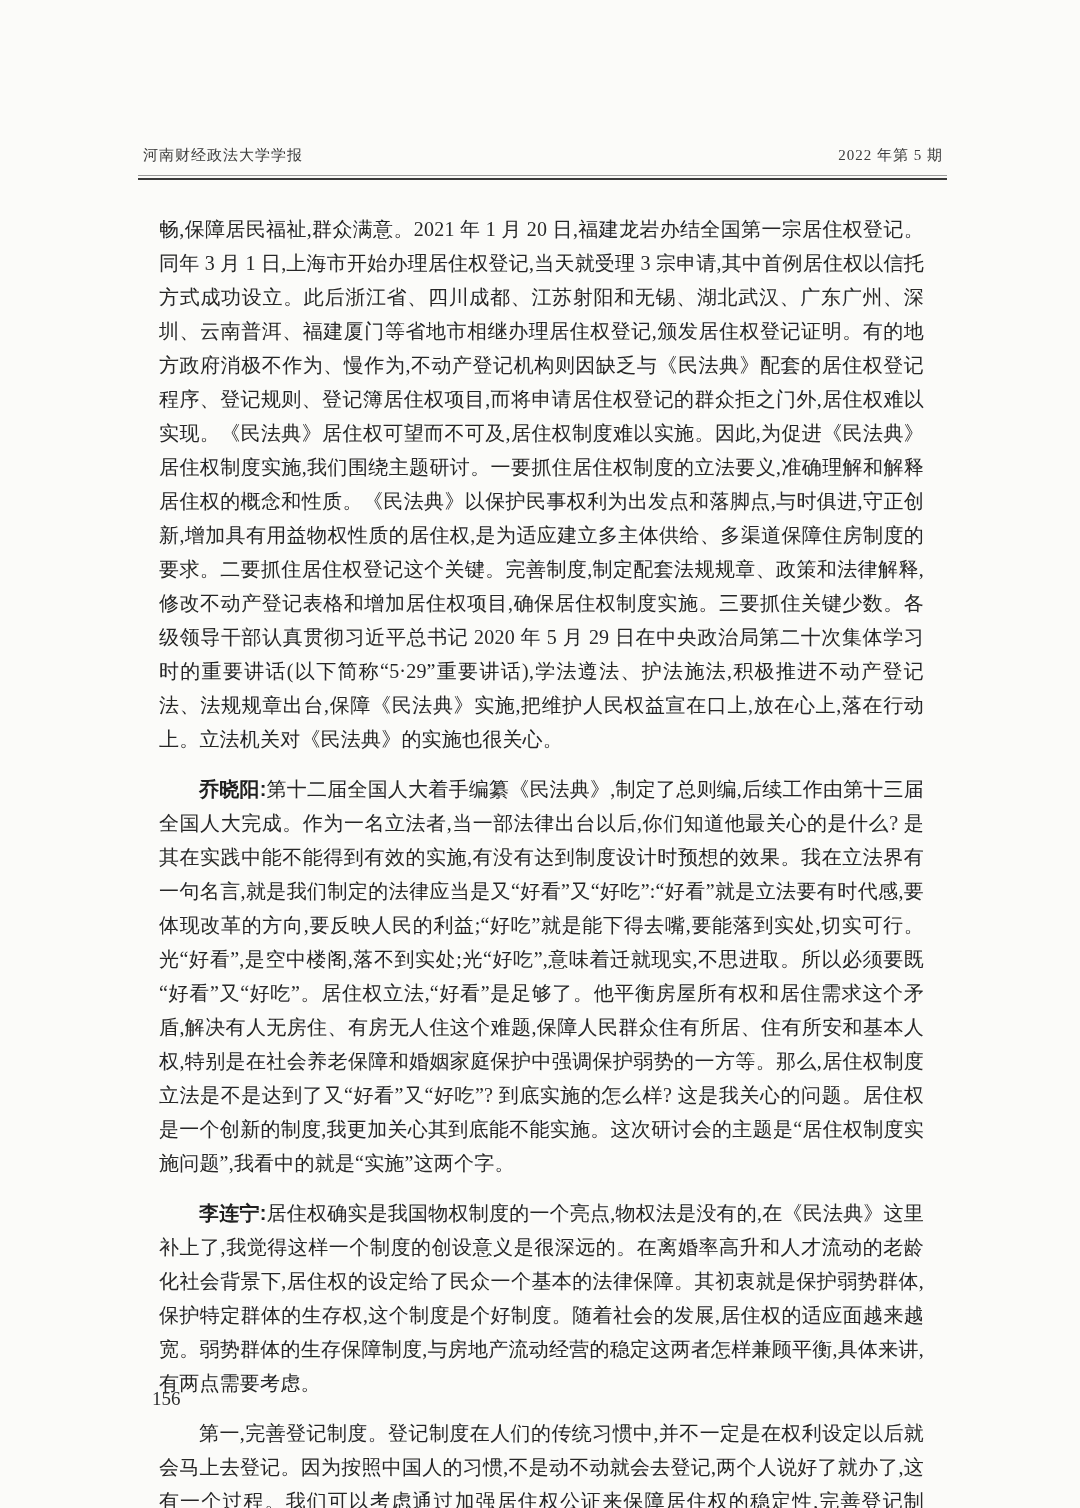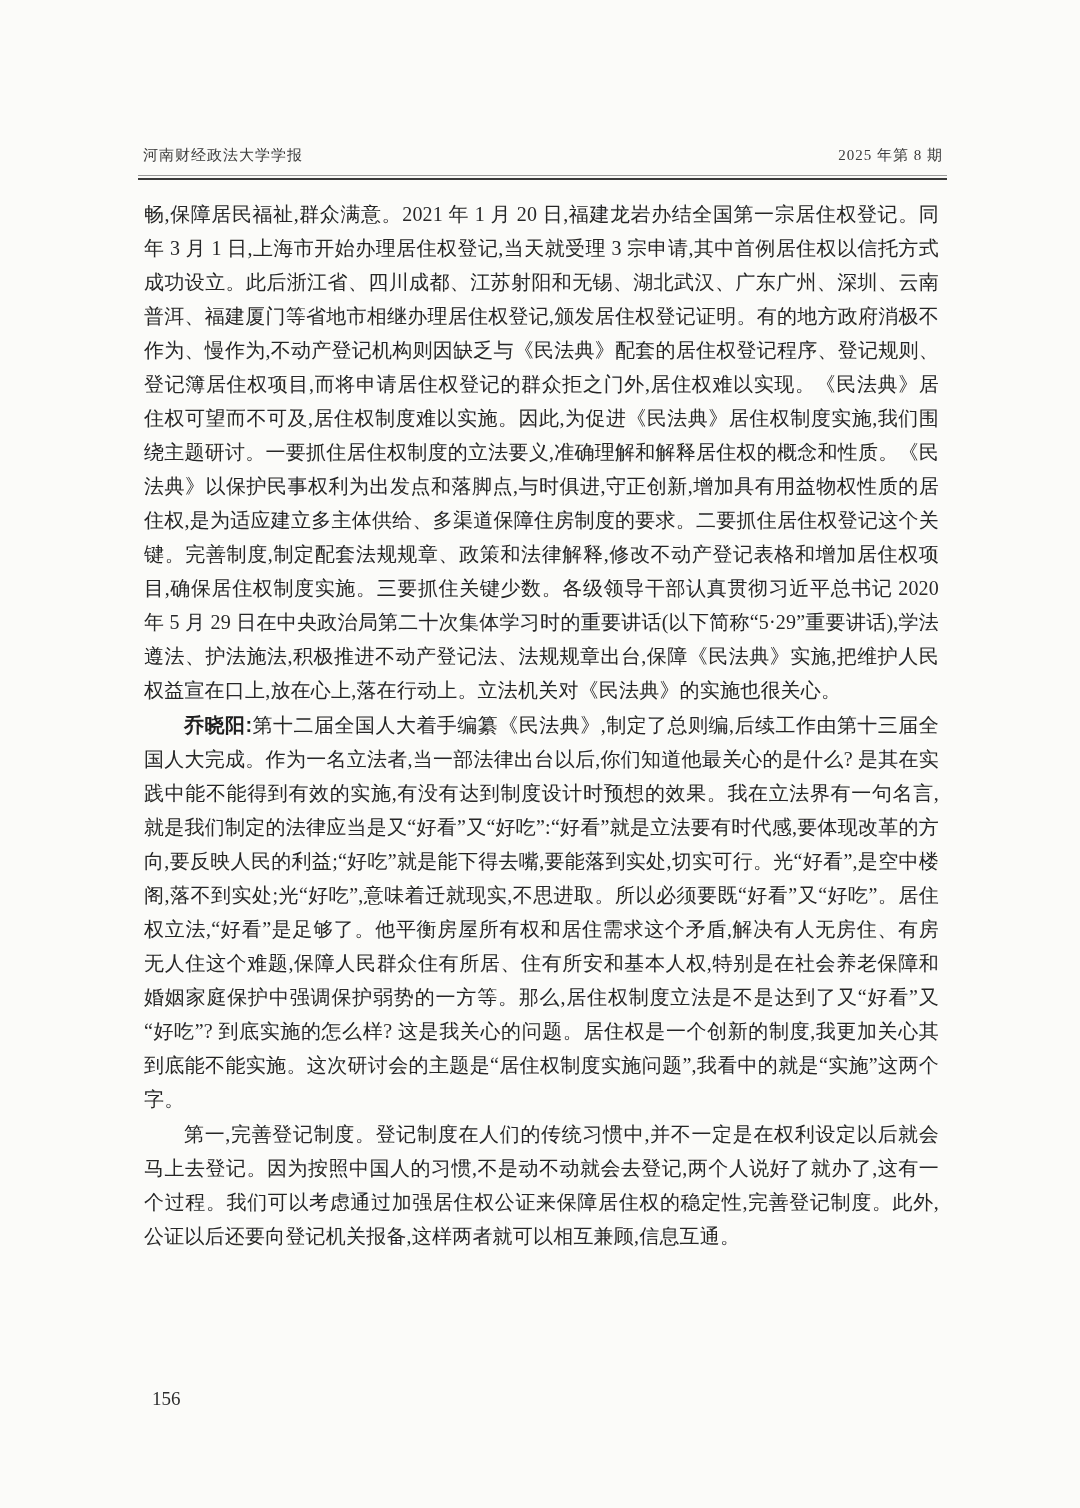--- a/index.html
+++ b/index.html
@@ -40,21 +40,21 @@
   .article-body {
     position: absolute;
     left: 143px;
     width: 797px;
     top: 196px;
     font-size: 20px;
     line-height: 34px;
     text-align: justify;
     letter-spacing: 0.2px;
   }
-  .para { margin: 1px; text-indent: 2em; }
+  .para { margin: 16px; text-indent: 2em; }
   .para.continuation { text-indent: 0; }
   .section-heading {
     font-family: "Liberation Sans", "DejaVu Sans", sans-serif;
     font-size: 20px;
     font-weight: 700;
     color: #1f1f1f;
     margin: 32px 0 34px 0;
     text-indent: 2em;
     letter-spacing: 0.5px;
   }
@@ -72,32 +72,33 @@
     text-align: right;
   }
 </style>
 </head>
 <body>
 
 <div class="page">
 
   <div class="running-head">
     <span>河南财经政法大学学报</span>
-    <span>2025 年第 8 期</span>
+    <span>2022 年第 5 期</span>
   </div>
 
   <div class="head-rule"></div>
 
   <div class="article-body">
 
     <p class="para continuation">畅,保障居民福祉,群众满意。2021 年 1 月 20 日,福建龙岩办结全国第一宗居住权登记。同年 3 月 1 日,上海市开始办理居住权登记,当天就受理 3 宗申请,其中首例居住权以信托方式成功设立。此后浙江省、四川成都、江苏射阳和无锡、湖北武汉、广东广州、深圳、云南普洱、福建厦门等省地市相继办理居住权登记,颁发居住权登记证明。有的地方政府消极不作为、慢作为,不动产登记机构则因缺乏与《民法典》配套的居住权登记程序、登记规则、登记簿居住权项目,而将申请居住权登记的群众拒之门外,居住权难以实现。《民法典》居住权可望而不可及,居住权制度难以实施。因此,为促进《民法典》居住权制度实施,我们围绕主题研讨。一要抓住居住权制度的立法要义,准确理解和解释居住权的概念和性质。《民法典》以保护民事权利为出发点和落脚点,与时俱进,守正创新,增加具有用益物权性质的居住权,是为适应建立多主体供给、多渠道保障住房制度的要求。二要抓住居住权登记这个关键。完善制度,制定配套法规规章、政策和法律解释,修改不动产登记表格和增加居住权项目,确保居住权制度实施。三要抓住关键少数。各级领导干部认真贯彻习近平总书记 2020 年 5 月 29 日在中央政治局第二十次集体学习时的重要讲话(以下简称“5·29”重要讲话),学法遵法、护法施法,积极推进不动产登记法、法规规章出台,保障《民法典》实施,把维护人民权益宣在口上,放在心上,落在行动上。立法机关对《民法典》的实施也很关心。</p>
 
 
     <p class="para"><span class="speaker">乔晓阳:</span><span>第十二届全国人大着手编纂《民法典》,制定了总则编,后续工作由第十三届全国人大完成。作为一名立法者,当一部法律出台以后,你们知道他最关心的是什么? 是其在实践中能不能得到有效的实施,有没有达到制度设计时预想的效果。我在立法界有一句名言,就是我们制定的法律应当是又“好看”又“好吃”:“好看”就是立法要有时代感,要体现改革的方向,要反映人民的利益;“好吃”就是能下得去嘴,要能落到实处,切实可行。光“好看”,是空中楼阁,落不到实处;光“好吃”,意味着迁就现实,不思进取。所以必须要既“好看”又“好吃”。居住权立法,“好看”是足够了。他平衡房屋所有权和居住需求这个矛盾,解决有人无房住、有房无人住这个难题,保障人民群众住有所居、住有所安和基本人权,特别是在社会养老保障和婚姻家庭保护中强调保护弱势的一方等。那么,居住权制度立法是不是达到了又“好看”又“好吃”? 到底实施的怎么样? 这是我关心的问题。居住权是一个创新的制度,我更加关心其到底能不能实施。这次研讨会的主题是“居住权制度实施问题”,我看中的就是“实施”这两个字。</span></p>
 
+    <p class="para"><span class="speaker">李连宁:</span><span>居住权确实是我国物权制度的一个亮点,物权法是没有的,在《民法典》这里补上了,我觉得这样一个制度的创设意义是很深远的。在离婚率高升和人才流动的老龄化社会背景下,居住权的设定给了民众一个基本的法律保障。其初衷就是保护弱势群体,保护特定群体的生存权,这个制度是个好制度。随着社会的发展,居住权的适应面越来越宽。弱势群体的生存保障制度,与房地产流动经营的稳定这两者怎样兼顾平衡,具体来讲,有两点需要考虑。</span></p>
 
     <p class="para"><span class="speaker"></span><span>第一,完善登记制度。登记制度在人们的传统习惯中,并不一定是在权利设定以后就会马上去登记。因为按照中国人的习惯,不是动不动就会去登记,两个人说好了就办了,这有一个过程。我们可以考虑通过加强居住权公证来保障居住权的稳定性,完善登记制度。此外,公证以后还要向登记机关报备,这样两者就可以相互兼顾,信息互通。</span></p>
 
   </div>
 
   <div class="page-number">156</div>
 
 </div>
 
 </body></html>

